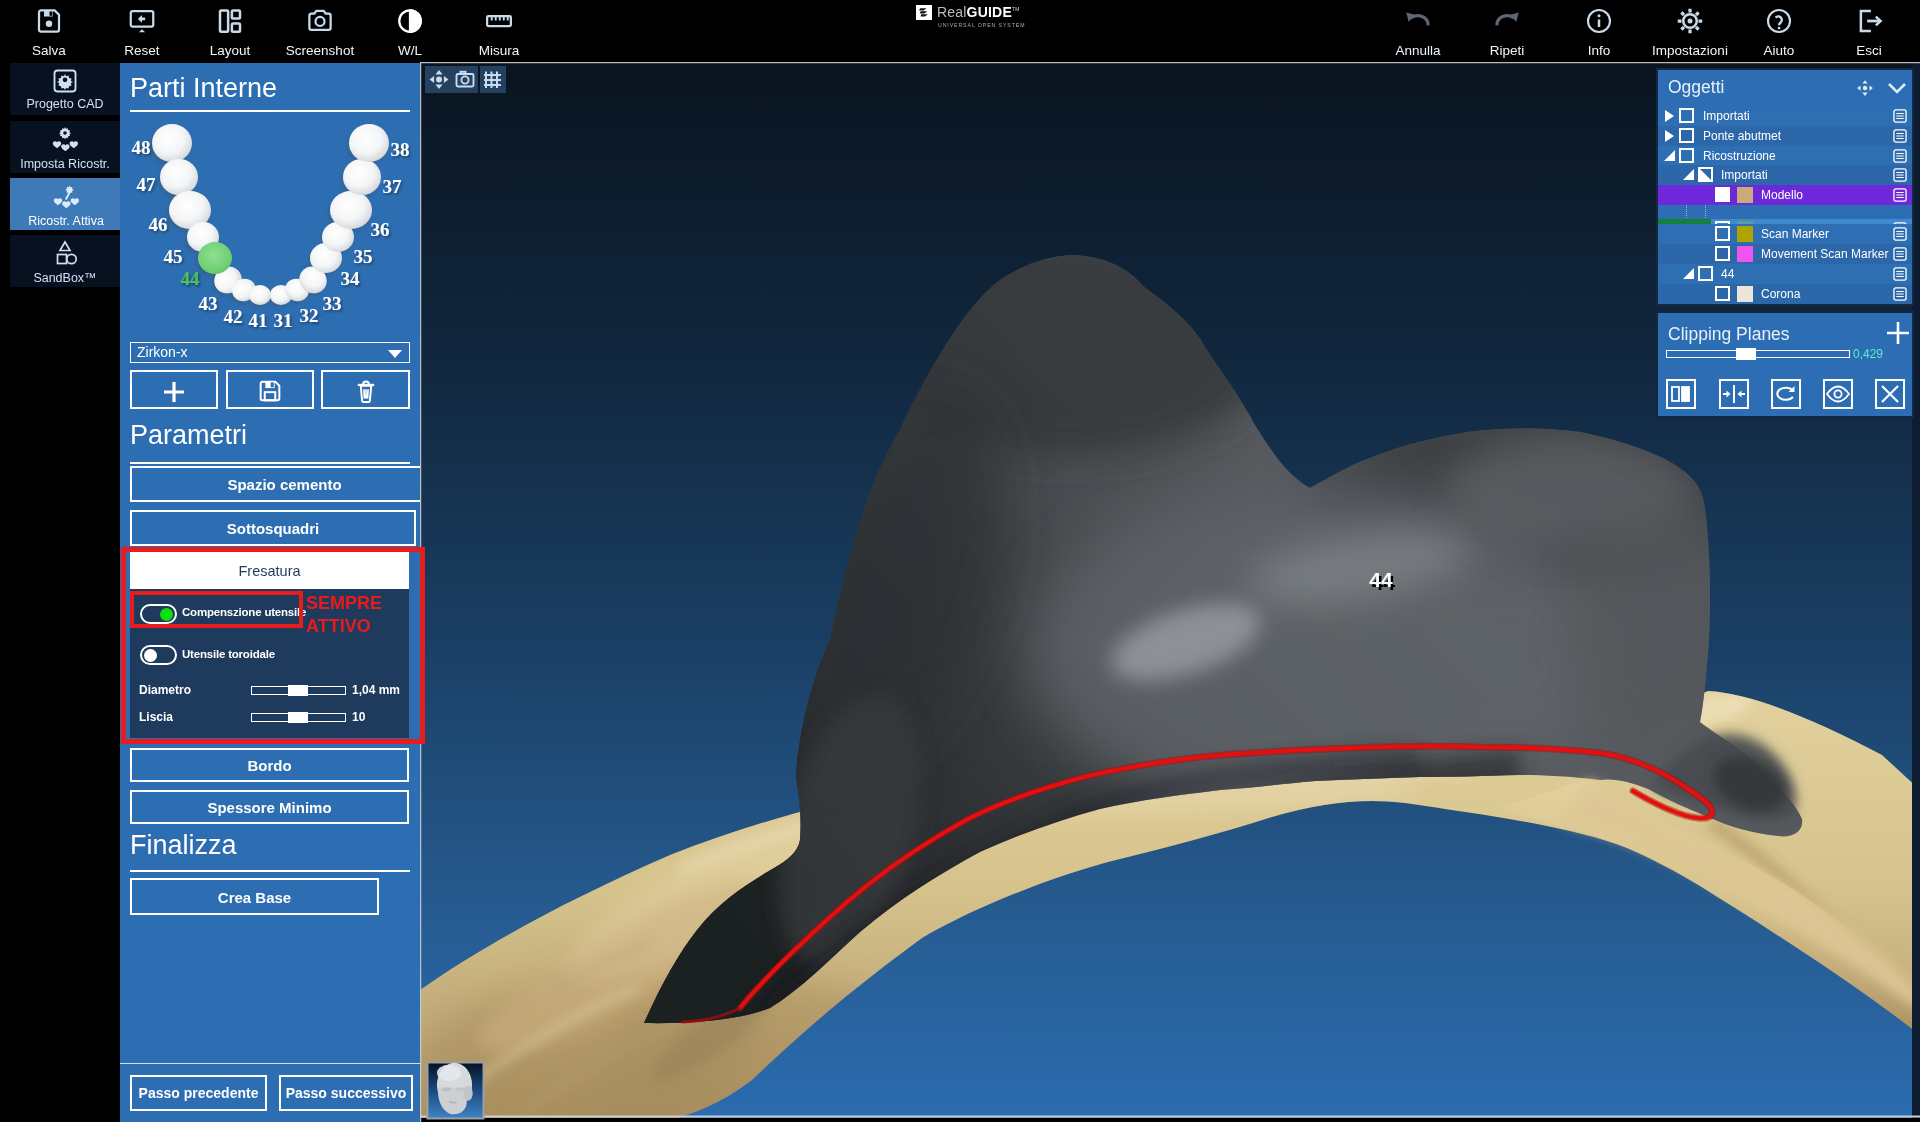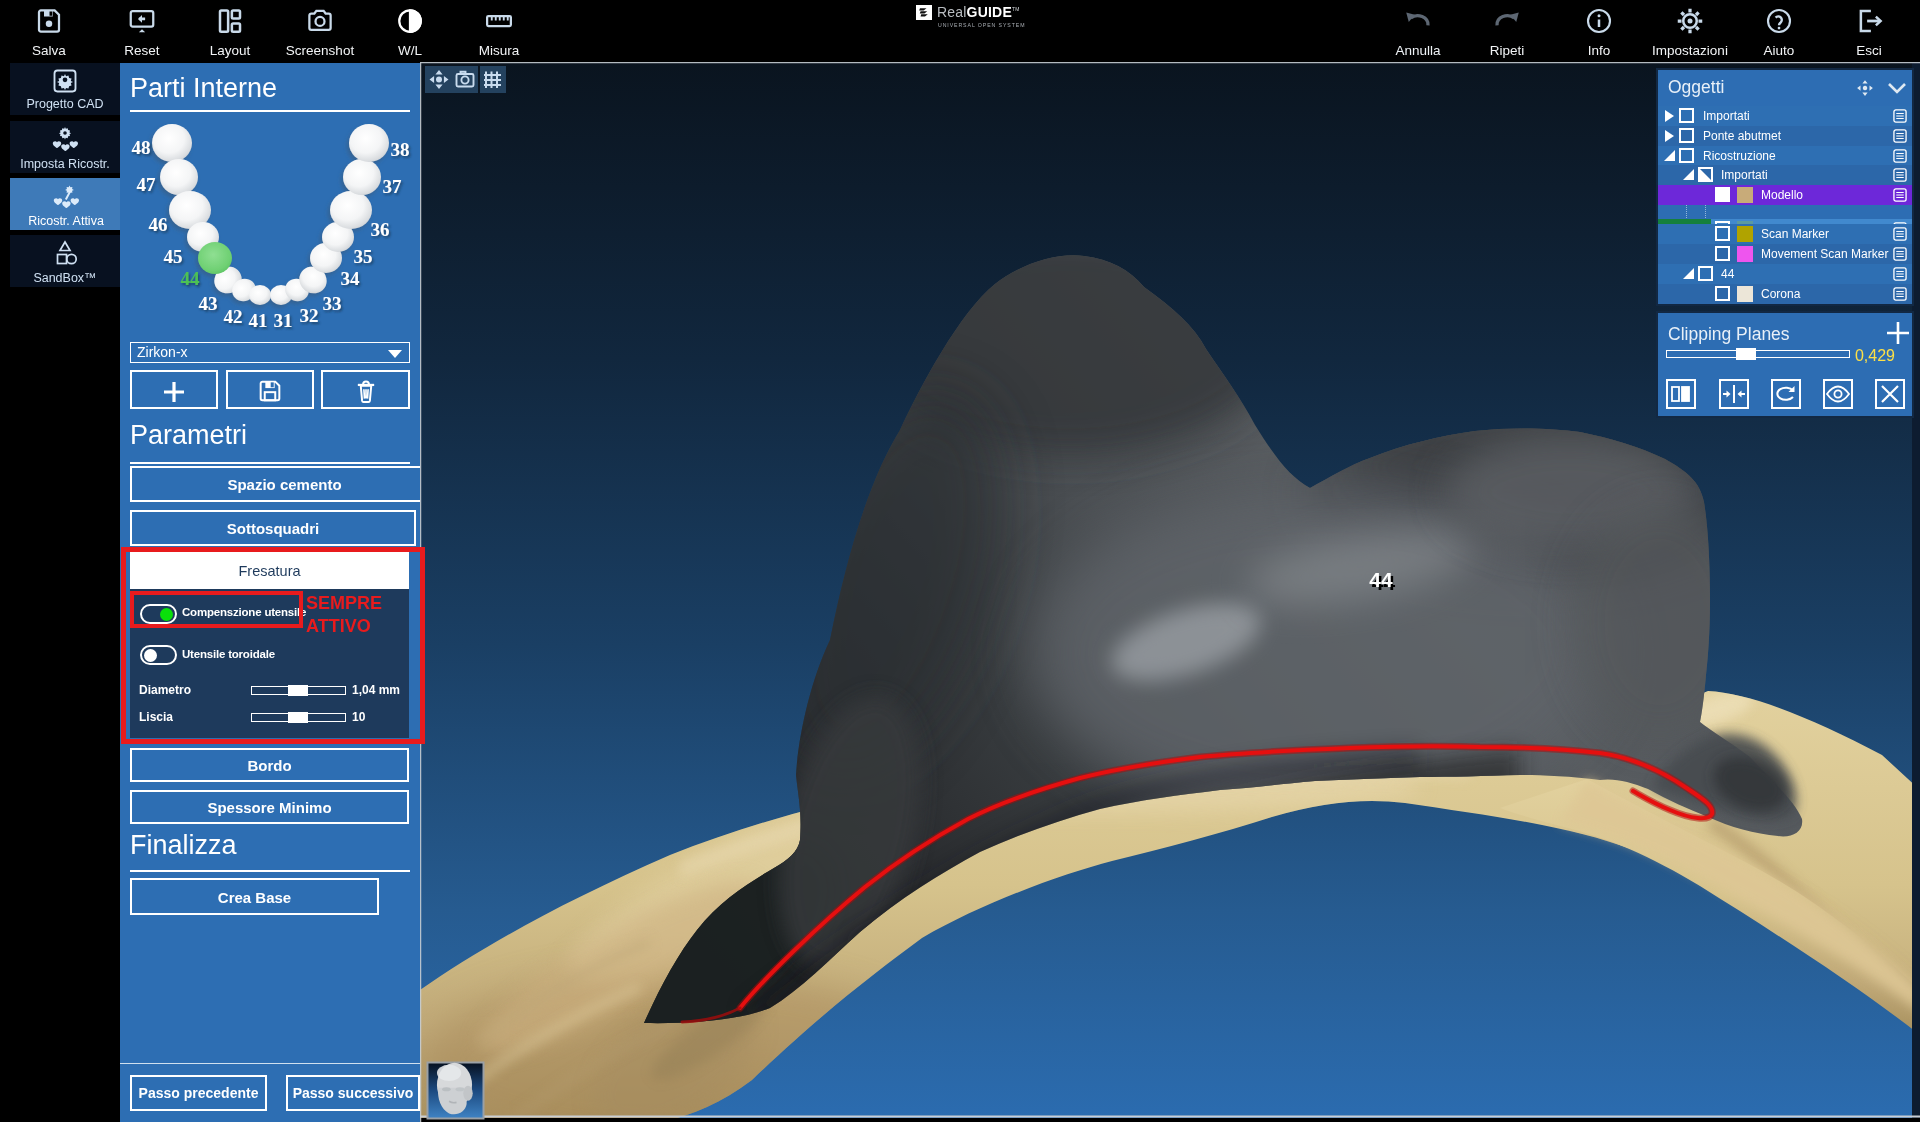--- a/index.html
+++ b/index.html
@@ -304,21 +304,21 @@
     </div>
   <div class="h1" style="top:767px">Finalizza</div>
   <div class="hr" style="top:807px"></div>
   <div class="btn" style="left:10px;top:815px;width:249px;height:37px">
       <span>Crea Base</span>
     </div>
   <div class="abs" style="left:0;top:1000px;width:300px;height:1px;background:#cfe0ef"></div>
   <div class="btn" style="left:10px;top:1012px;width:137px;height:36px;font-size:14px">
       <span>Passo precedente</span>
     </div>
-  <div class="btn" style="left:166px;top:1012px;width:134px;height:36px;font-size:14px">
+  <div class="btn" style="left:159px;top:1012px;width:134px;height:36px;font-size:14px">
       <span>Passo successivo</span>
     </div>
 </div>
 <div id="viewport" class="abs" style="left:420px;top:62px;width:1500px;height:1060px">
 <svg width="1500" height="1060" viewBox="0 0 1500 1060">
 <defs>
   <linearGradient id="bgG" x1="0" y1="0" x2="0" y2="1">
     <stop offset="0" stop-color="#0a141f"></stop>
           <stop offset=".28" stop-color="#11273e"></stop>
           <stop offset=".55" stop-color="#1a3f64"></stop>
@@ -595,21 +595,21 @@
    </div>
   </div>
 </div>
 <div id="clipping" class="rpanel" style="left:1656px;top:311px;width:258px;height:107px">
   <div class="abs" style="left:10px;top:11px;font-size:17.5px;color:#e8f0f8">Clipping Planes</div>
   <svg class="abs" style="left:228px;top:8px" width="24" height="24">
       <path d="M12 1 v22 M1 12 h22" stroke="#fff" stroke-width="2.6"></path>
     </svg>
   <div class="abs" style="left:8px;top:37px;width:184px;height:8px;border:1px solid #fff"></div>
   <div class="abs" style="left:78px;top:35px;width:20px;height:12px;background:#fff"></div>
-  <div class="abs" style="right:17px;top:34px;font-size:16px;color:#fde047">0,429</div>
+  <div class="abs" style="right:29px;top:34px;font-size:12px;color:#5eead4">0,429</div>
   <div class="cbtn abs" style="left:8px;top:66px"><svg width="26" height="26" viewBox="0 0 26 26" fill="none" stroke="#fff" stroke-width="1.8">
         <rect x="4" y="6" width="7" height="14"></rect>
         <rect x="14" y="6" width="7" height="14" fill="#fff"></rect>
       </svg></div>
   <div class="cbtn abs" style="left:61px;top:66px"><svg width="26" height="26" viewBox="0 0 26 26" fill="none" stroke="#fff" stroke-width="1.8">
         <path d="M13 4 v18" stroke-width="2"></path>
         <path d="M2 13 h6 M24 13 h-6" stroke-width="2"></path>
         <path d="M9.5 13 l-4,-3.5 v7 z M16.5 13 l4,-3.5 v7 z" fill="#fff" stroke="none"></path>
       </svg></div>
   <div class="cbtn abs" style="left:113px;top:66px"><svg width="26" height="26" viewBox="0 0 26 26" fill="none" stroke="#fff" stroke-width="2">

